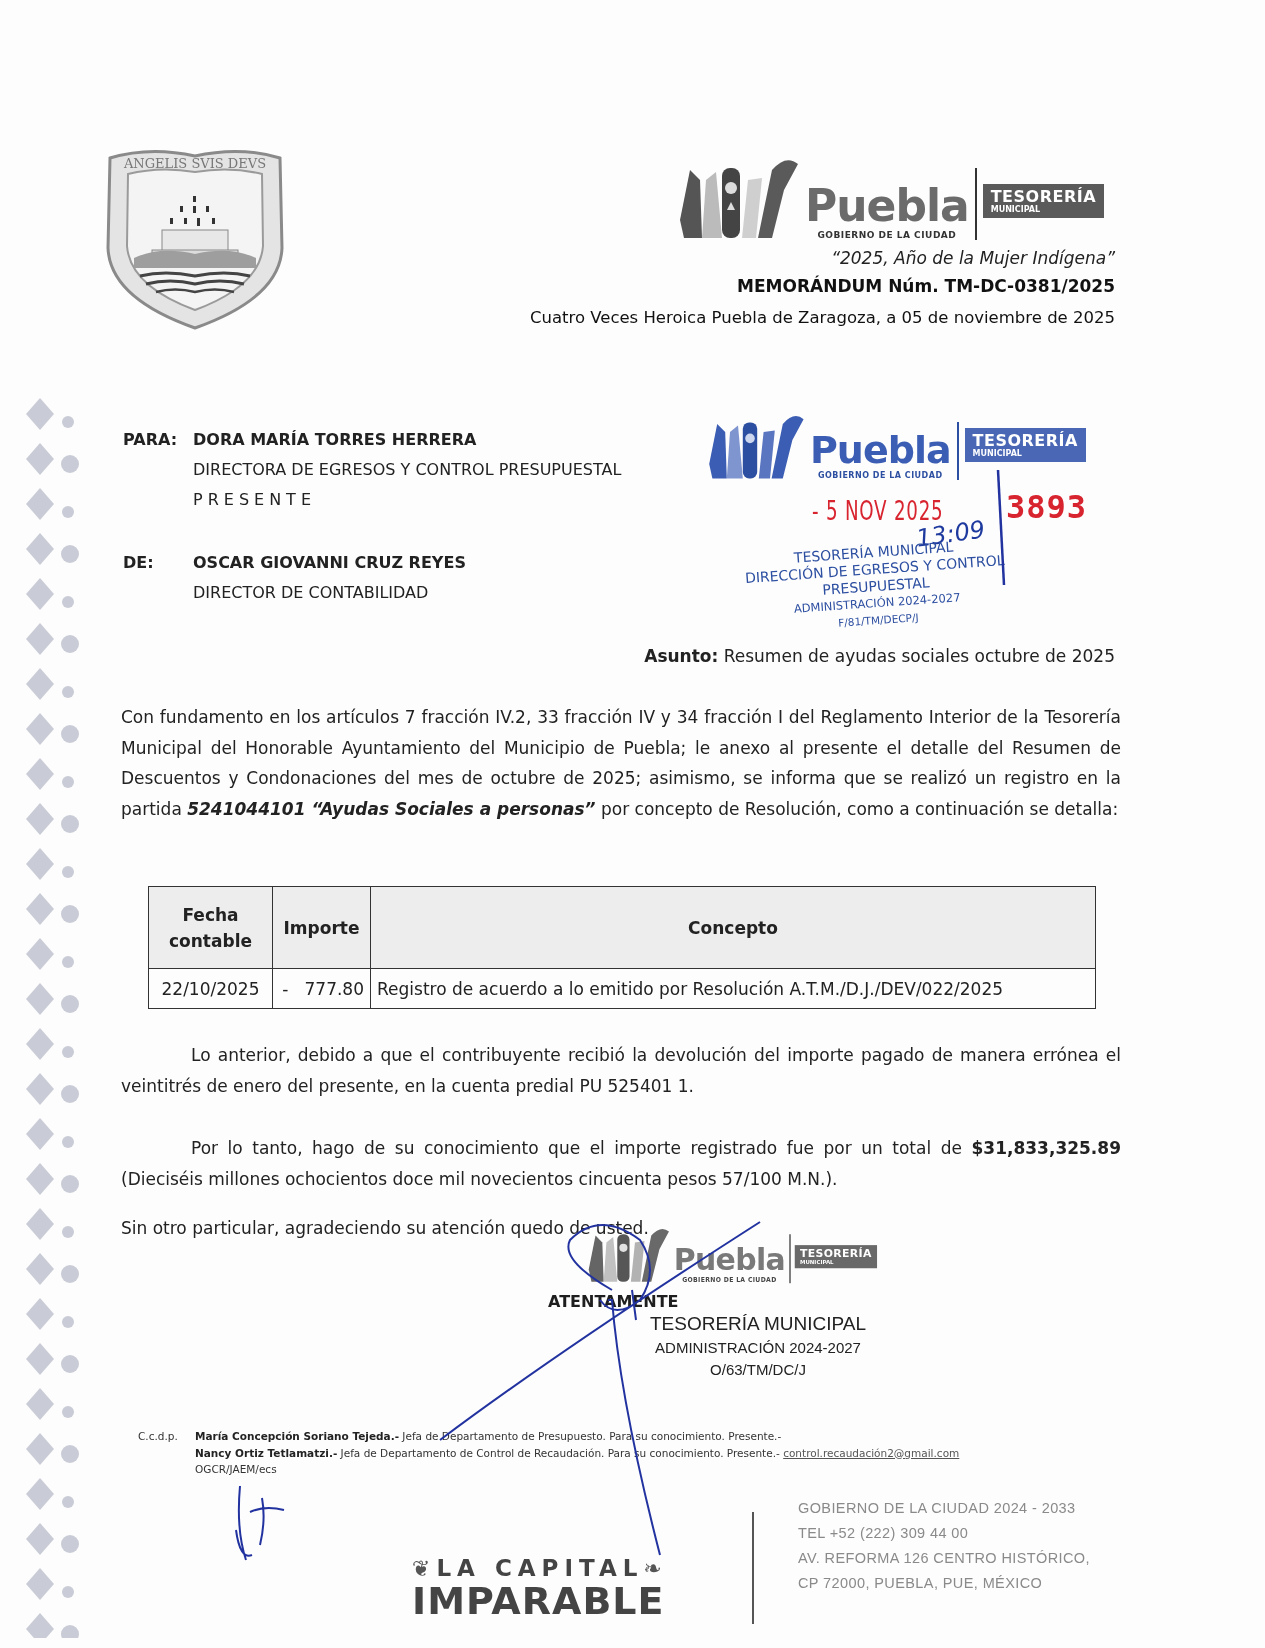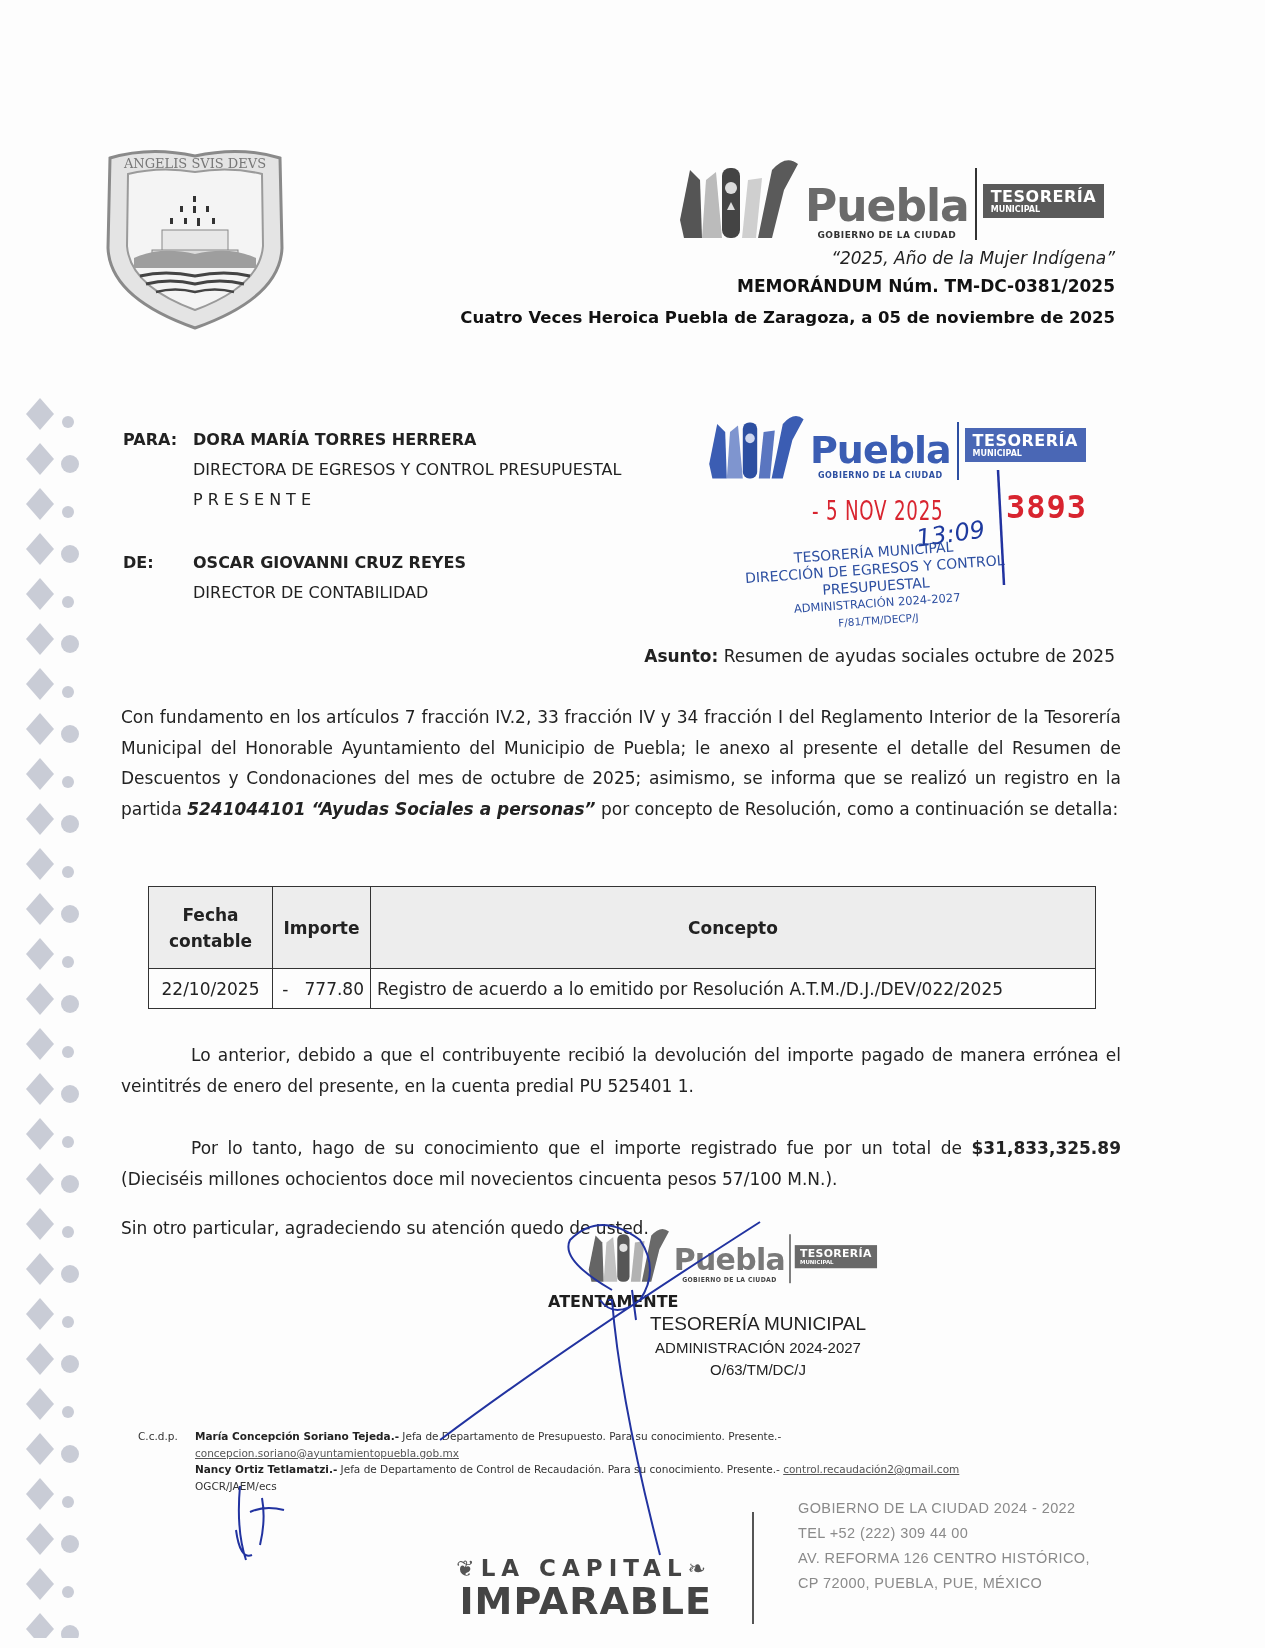--- a/index.html
+++ b/index.html
@@ -20,21 +20,21 @@
   .logo-word .puebla { font-family: "DejaVu Sans", sans-serif; font-weight: bold; color: #6b6b6b; font-size: 44px; line-height: 44px; letter-spacing: -1px; }
   .logo-word .gob { font-size: 9px; font-weight: bold; color: #333; letter-spacing: 0.5px; margin-top: 2px; }
   .logo-sep { width: 2px; height: 72px; background: #333; margin: 0 6px 0 6px; }
   .logo-box { background: #5a5a5a; color: #fff; padding: 4px 8px; margin-bottom: 22px; }
   .logo-box .t1 { font-weight: bold; font-size: 16px; line-height: 17px; letter-spacing: 0.5px; }
   .logo-box .t2 { font-weight: bold; font-size: 8px; line-height: 9px; }
 
   .header-logo { left: 676px; top: 150px; }
   .motto { right: 150px; top: 248px; font-style: italic; font-size: 17px; color: #222; }
   .memo-num { right: 150px; top: 276px; font-weight: bold; font-size: 17px; color: #111; }
-  .place-date { right: 150px; top: 308px; font-weight: bold; font-size: 16.5px; color: #111; }
+  .place-date { right: 150px; top: 308px; font-weight: normal; font-size: 16.5px; color: #111; }
 
   
   .addr { font-size: 16px; color: #222; }
   .addr .lbl { font-weight: bold; position: absolute; left: 0; }
   .addr .name { font-weight: bold; }
   .addr .line { position: absolute; left: 70px; white-space: nowrap; }
   .para-block { left: 123px; top: 430px; width: 580px; height: 80px; }
   .de-block { left: 123px; top: 553px; width: 580px; height: 60px; }
   .spaced { letter-spacing: 5px; }
 
@@ -80,21 +80,21 @@
   .sig-office .o3, .sig-office .o4 { font-size: 15px; line-height: 22px; }
 
   
   .ccdp { left: 122px; top: 1428px; font-size: 10.5px; color: #333; line-height: 16.5px; }
   .ccdp .lbl { position: absolute; left: 16px; top: 0; }
   .ccdp .rows { position: absolute; left: 73px; top: 0; white-space: nowrap; }
   .ccdp b { font-weight: bold; color: #222; }
   .ccdp .link { text-decoration: underline; color: #555; }
 
   
-  .footer-brand { left: 412px; top: 1555px; width: 300px; text-align: right; color: #444; }
+  .footer-brand { left: 412px; top: 1555px; width: 300px; text-align: left; color: #444; }
   .footer-brand .b1 { font-size: 23px; letter-spacing: 6px; font-weight: bold; line-height: 26px; }
   .footer-brand .b2 { font-size: 38px; font-weight: bold; letter-spacing: 1px; line-height: 38px; }
   .wing { font-size: 22px; color: #555; }
   .footer-sep { left: 752px; top: 1512px; width: 2px; height: 112px; background: #555; }
   .footer-addr { left: 798px; top: 1496px; font-family: "Liberation Sans", sans-serif; font-size: 14.5px; line-height: 25px; color: #8a8a8a; letter-spacing: 0.4px; }
 
   .pen { left: 0; top: 0; width: 1265px; height: 1648px; pointer-events: none; }
 </style>
 </head>
 <body>
@@ -304,33 +304,32 @@
 <div class="abs sig-office">
   <div class="o1">TESORERÍA MUNICIPAL</div>
   <div class="o3">ADMINISTRACIÓN 2024-2027</div>
   <div class="o4">O/63/TM/DC/J</div>
 </div>
 
 <div class="abs ccdp">
   <span class="lbl">C.c.d.p.</span>
   <div class="rows">
     <div><b>María Concepción Soriano Tejeda.-</b><span> Jefa de Departamento de Presupuesto. Para su conocimiento. Presente.-</span></div>
-    <div><span class="link">concepcion.soriano@ayuntamientopuebla.gob.mx</span></div>
     <div><b>Nancy Ortiz Tetlamatzi.-</b><span> Jefa de Departamento de Control de Recaudación. Para su conocimiento. Presente.- </span><span class="link">control.recaudación2@gmail.com</span></div>
     <div>OGCR/JAEM/ecs</div>
   </div>
 </div>
 
 <div class="abs footer-brand">
   <div class="b1"><span class="wing">❦</span><span>LA CAPITAL</span><span class="wing">❧</span></div>
   <div class="b2">IMPARABLE</div>
 </div>
 <div class="abs footer-sep"></div>
 <div class="abs footer-addr">
-  <div>GOBIERNO DE LA CIUDAD 2024 - 2022</div>
+  <div>GOBIERNO DE LA CIUDAD 2024 - 2033</div>
   <div>TEL +52 (222) 309 44 00</div>
   <div>AV. REFORMA 126 CENTRO HISTÓRICO,</div>
   <div>CP 72000, PUEBLA, PUE, MÉXICO</div>
 </div>
 
 <svg class="abs pen" viewBox="0 0 1265 1648">
   <g fill="none" stroke="#2233a0" stroke-width="2">
     <path d="M998 470 L1004 585" stroke-width="2.5"></path>
     <path d="M440 1440 Q560 1350 760 1222 M612 1290 Q560 1260 570 1240 Q600 1210 640 1240 Q660 1270 640 1300 Q615 1320 600 1300 M608 1300 L612 1300 Q620 1400 660 1555 M632 1290 L636 1320"></path>
     <path d="M240 1486 Q236 1530 246 1560 M236 1530 Q240 1560 252 1555 M262 1498 Q266 1520 260 1545 M250 1512 Q265 1505 284 1510"></path>

